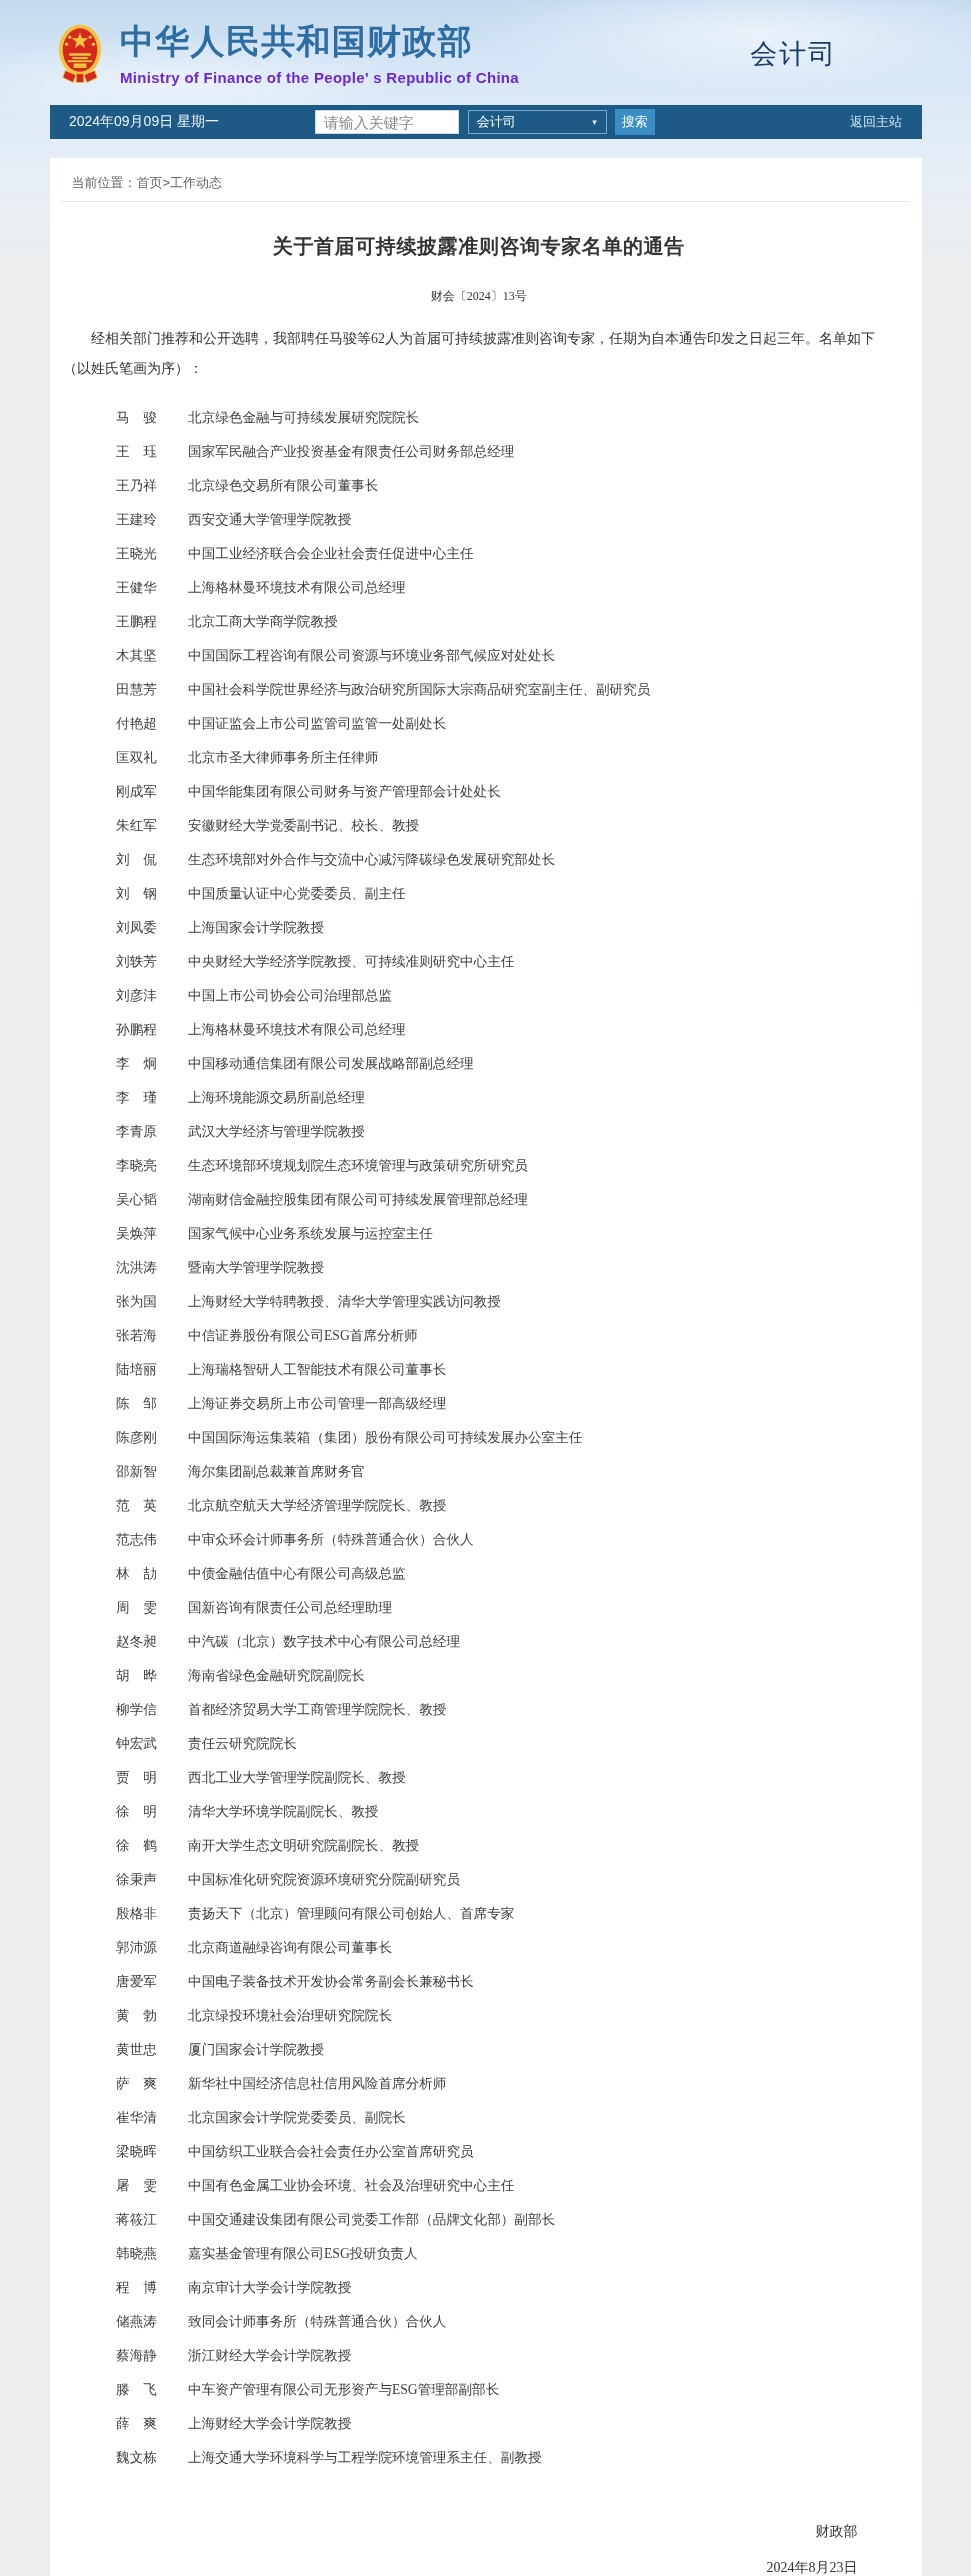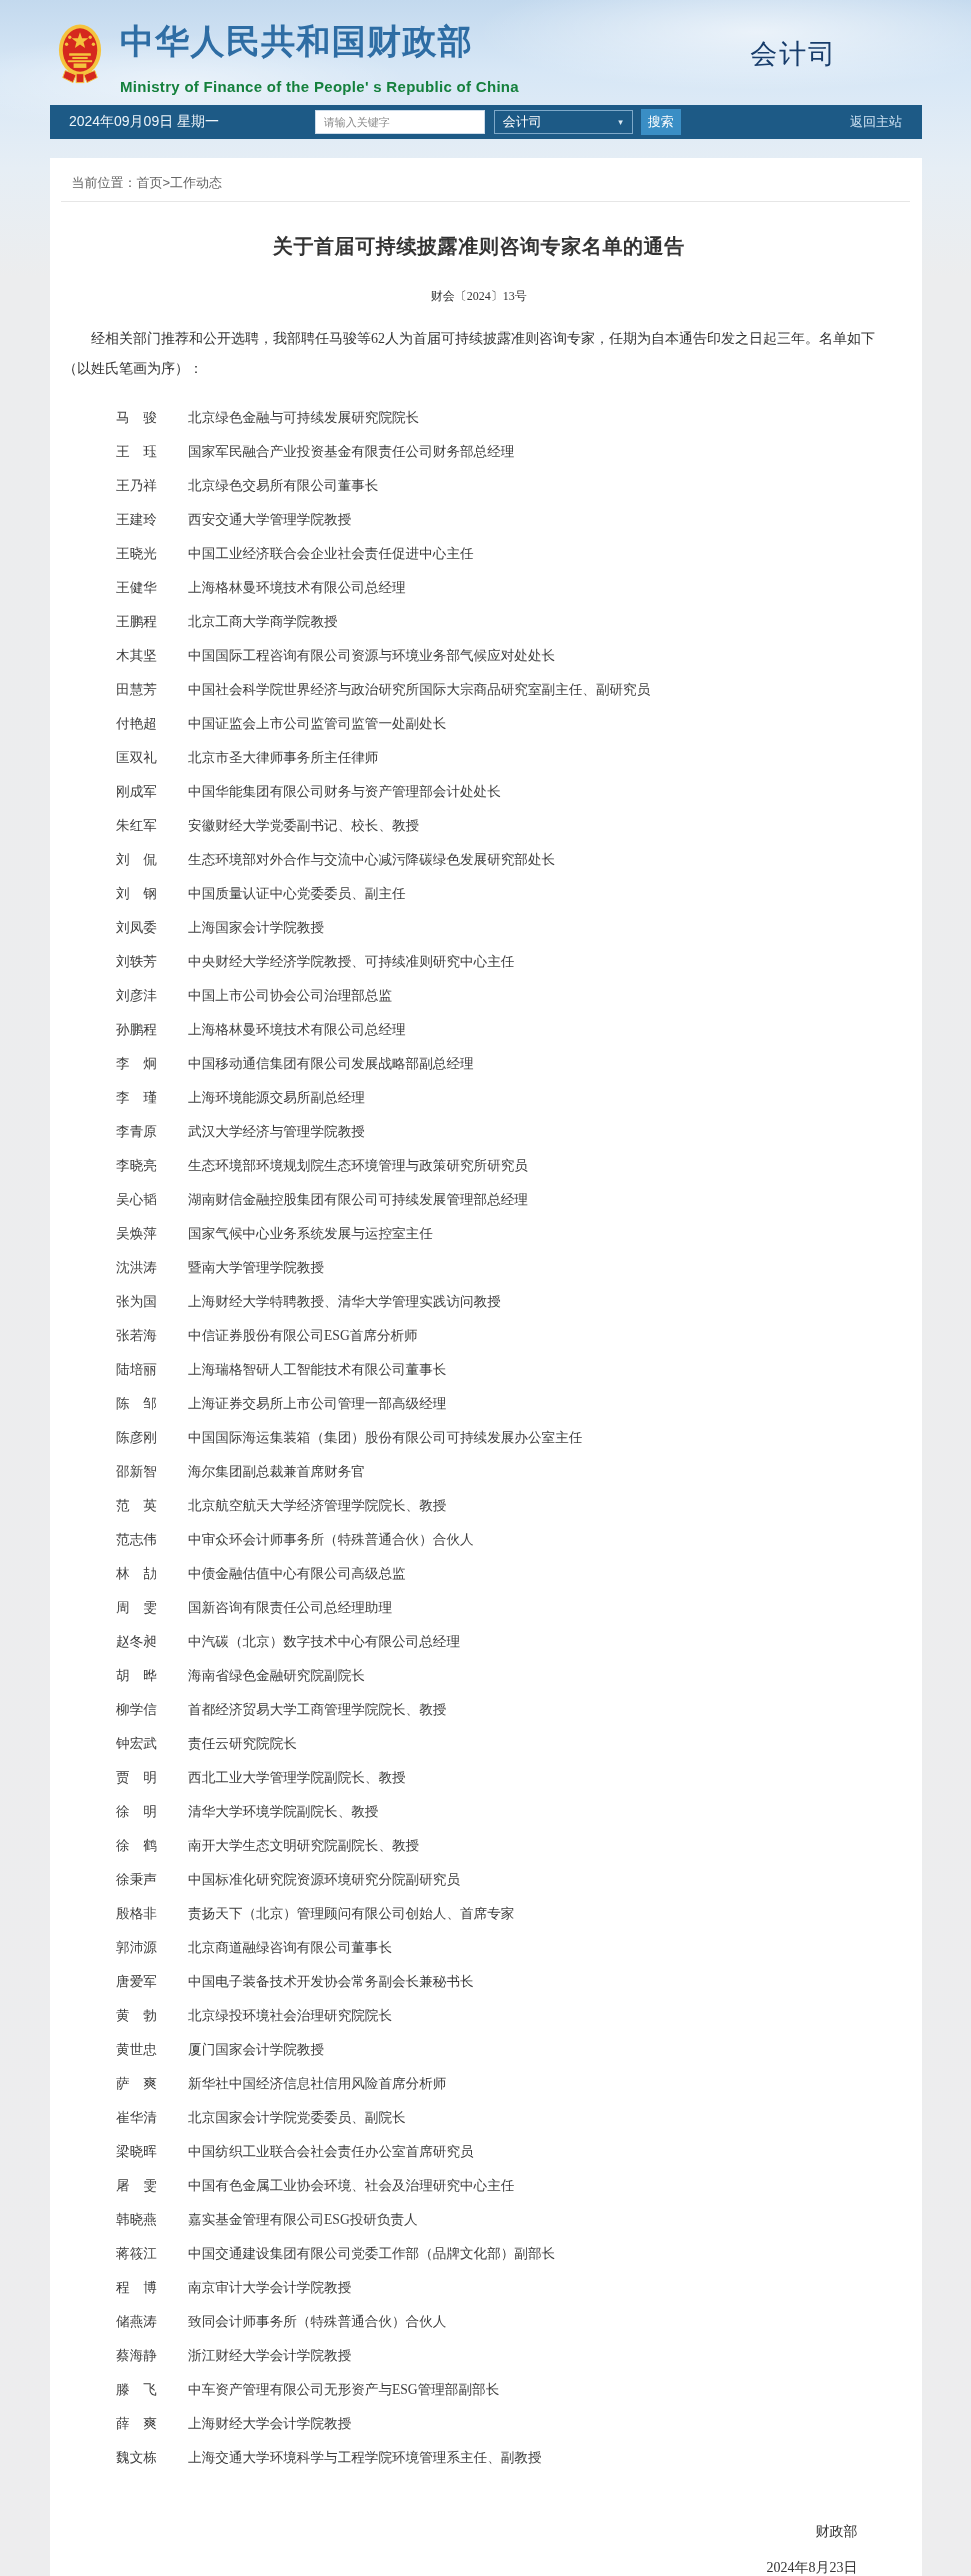--- a/index.html
+++ b/index.html
@@ -18,36 +18,36 @@
   }
   
   .site-header { position:relative; height:105px; }
   .brand { position:absolute; left:57px; top:23px; display:flex; align-items:flex-start; }
   .brand-emblem { margin-right:17px; flex:0 0 auto; }
   .site-title {
     font-size:34px; font-weight:bold; letter-spacing:1.3px;
     color:#2e6da4; line-height:37px;
     font-family:"Liberation Sans","DejaVu Sans",sans-serif;
   }
-  .site-subtitle { font-size:15px; font-weight:600; color:#15803d; margin-top:18px; letter-spacing:0.3px; }
+  .site-subtitle { font-size:15px; font-weight:600; color:#6d28d9; margin-top:9px; letter-spacing:0.3px; }
   .dept-name {
     position:absolute; top:36px; right:134px;
     font-size:27px; color:#173c6b; letter-spacing:1.9px; font-weight:500;
   }
   
   .content-wrap { width:872px; margin:0 auto; }
   
   .topbar {
     height:34px; background:#1d5a86; display:flex; align-items:center;
     padding:0 19.4px; margin-bottom:19px;
   }
   .topbar-date { color:#eef5fa; font-size:14px; white-space:nowrap; }
   .search-input {
-    margin-left:96px; width:170px; height:24.5px; border:0.6px solid #cddcea;
-    background:#ffffff; font-size:11px; padding:0 7.7px; color:#333; outline:none;
+    margin-left:96px; width:144px; height:24.5px; border:0.6px solid #cddcea;
+    background:#ffffff; font-size:15px; padding:0 7.7px; color:#333; outline:none;
     font-family:inherit;
   }
   .search-input::placeholder { color:#8a8a8a; }
   .scope-dropdown {
     margin-left:9px; width:139px; height:24.5px; border:0.6px solid #7fa9c9;
     display:flex; align-items:center; justify-content:space-between;
     padding:0 7.7px; cursor:pointer; background:transparent;
   }
   .scope-value { color:#ffffff; font-size:13px; }
   .scope-caret { color:#dbe9f4; font-size:7.7px; }
@@ -399,27 +399,27 @@
             <span class="expert-name">梁晓晖</span>
             <span class="expert-title">中国纺织工业联合会社会责任办公室首席研究员</span>
           </li>
 
           <li class="expert-row">
             <span class="expert-name">屠　雯</span>
             <span class="expert-title">中国有色金属工业协会环境、社会及治理研究中心主任</span>
           </li>
 
           <li class="expert-row">
+            <span class="expert-name">蒋筱江</span>
+            <span class="expert-title">中国交通建设集团有限公司党委工作部（品牌文化部）副部长</span>
+          </li>
+
+          <li class="expert-row">
             <span class="expert-name">韩晓燕</span>
             <span class="expert-title">嘉实基金管理有限公司ESG投研负责人</span>
-          </li>
-
-          <li class="expert-row">
-            <span class="expert-name">蒋筱江</span>
-            <span class="expert-title">中国交通建设集团有限公司党委工作部（品牌文化部）副部长</span>
           </li>
 
           <li class="expert-row">
             <span class="expert-name">程　博</span>
             <span class="expert-title">南京审计大学会计学院教授</span>
           </li>
 
           <li class="expert-row">
             <span class="expert-name">储燕涛</span>
             <span class="expert-title">致同会计师事务所（特殊普通合伙）合伙人</span>

